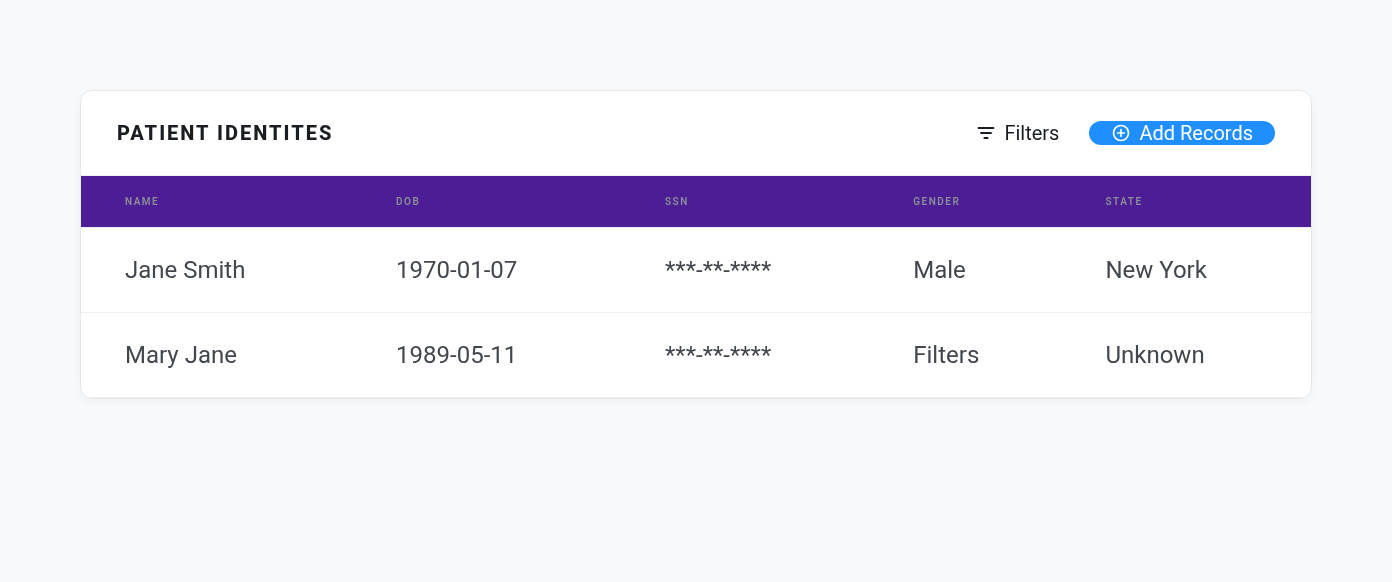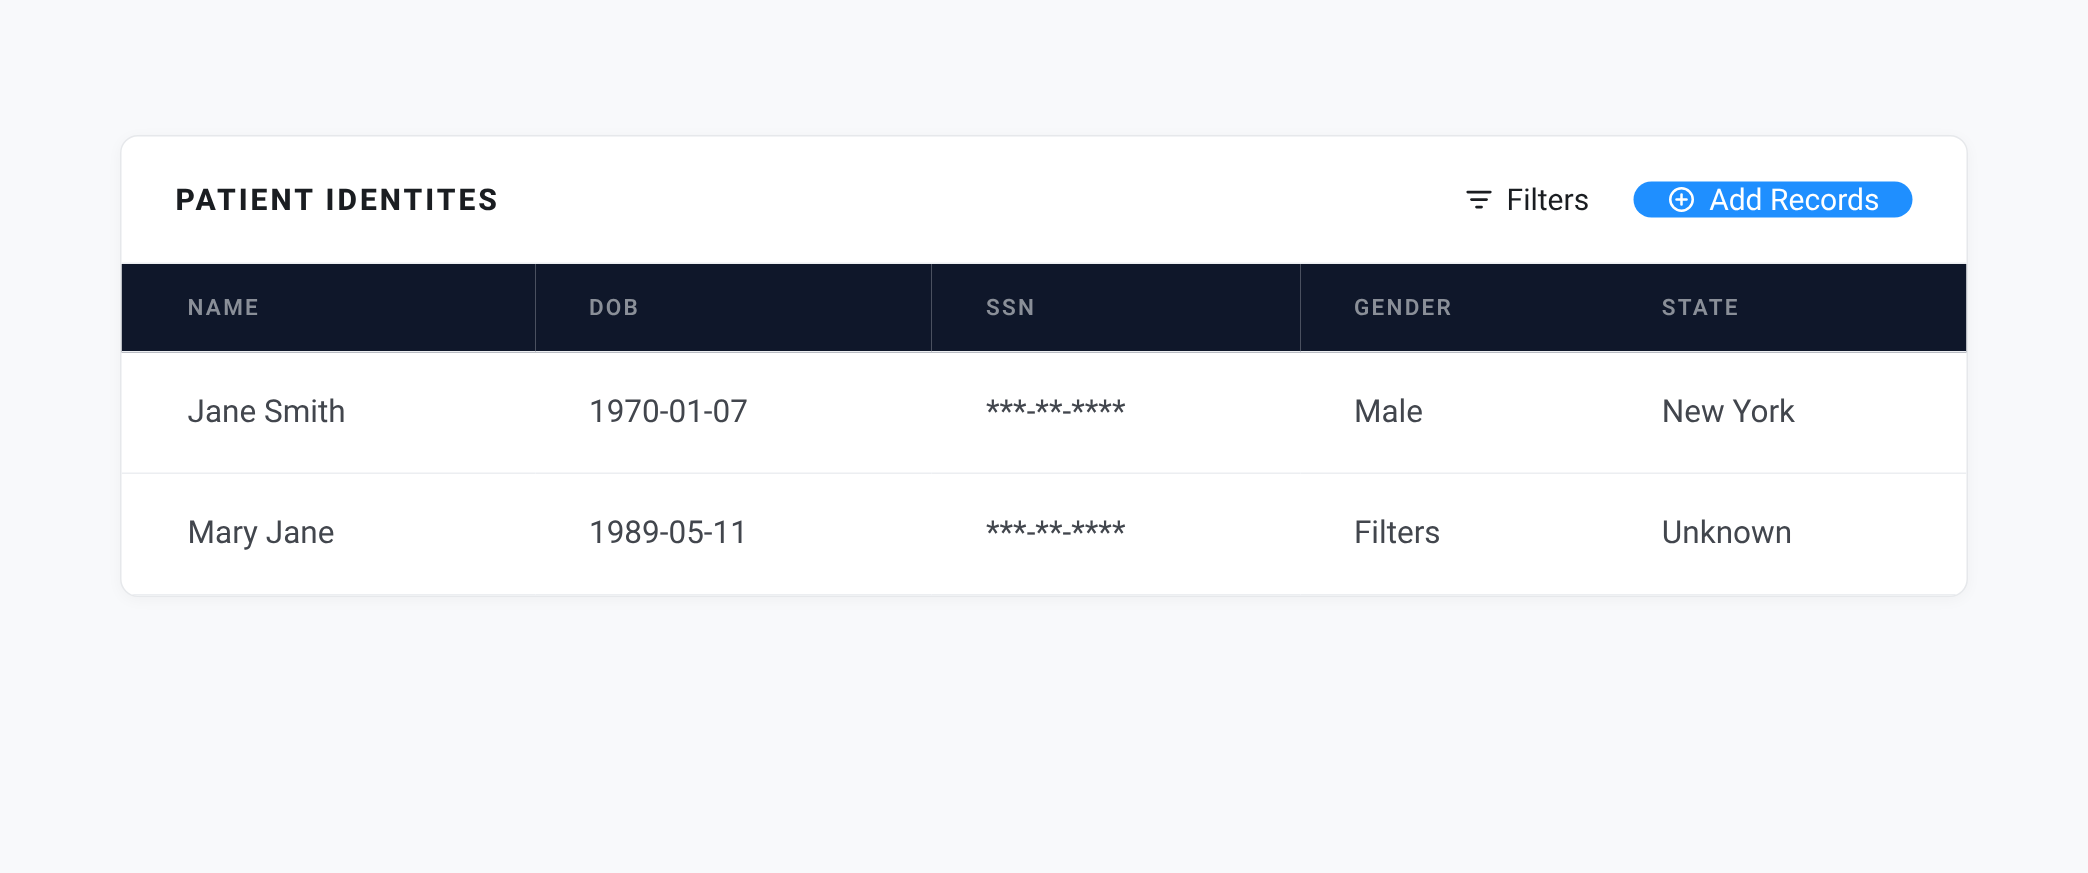--- a/index.html
+++ b/index.html
@@ -71,31 +71,31 @@
     }
     .add-btn .icon {
       display: inline-flex;
     }
     .table {
       width: 100%;
       border-collapse: collapse;
     }
     .table thead th {
       text-align: left;
-      font-size: 15px;
+      font-size: 10px;
       font-weight: 600;
       letter-spacing: 1.5px;
       color: #8a8f98;
       text-transform: uppercase;
       padding: 20px 36px;
       border-bottom: 1px solid #eceef1;
-      background: #0f172a;
+      background: #4c1d95;
     }
     .table tbody td {
-      font-size: 21px;
+      font-size: 24px;
       color: #42464d;
       padding: 28px 36px;
       border-bottom: 1px solid #eceef1;
     }
     .table thead th:first-child,
     .table tbody td:first-child {
       padding-left: 44px;
     }
   </style>
 </head>

